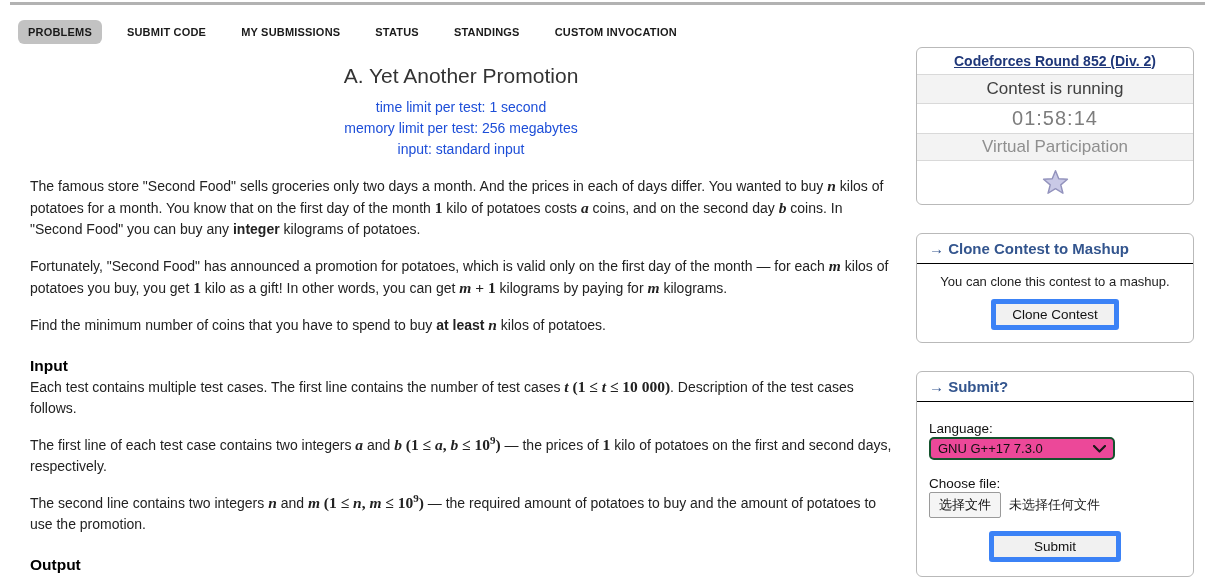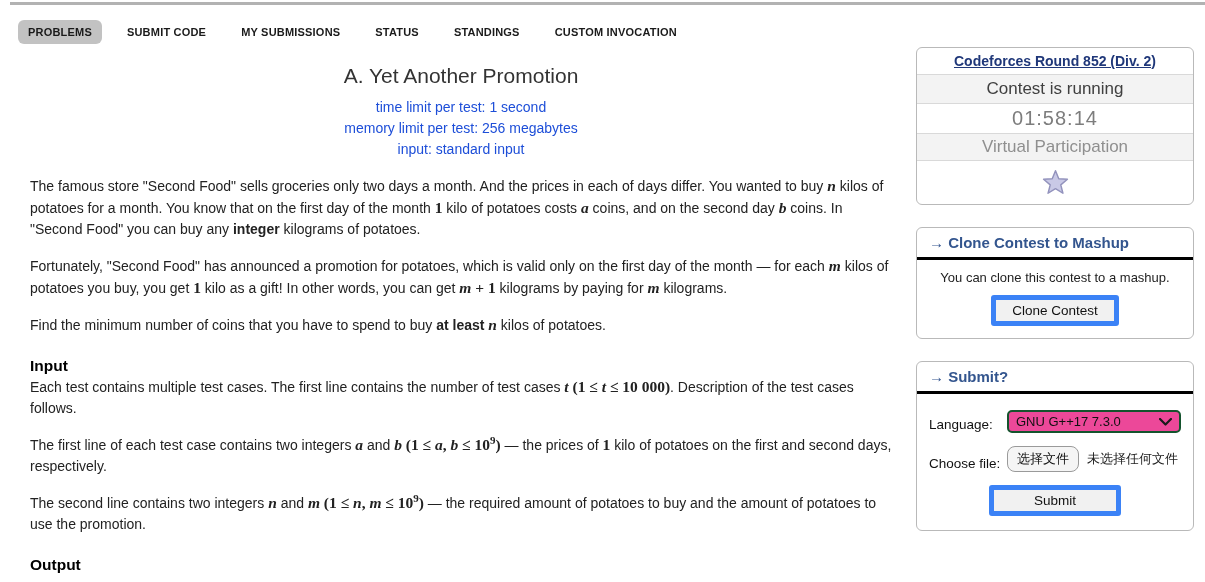--- a/index.html
+++ b/index.html
@@ -23,50 +23,50 @@
   .stmt h2 { font-size:15.5px; font-weight:bold; color:#000; margin:20px 0 0 0; line-height:19px; }
   .stmt h2 + p { margin-top:1px; }
   .sg-p { }
   .sg-b { font-weight:bold; }
   .sg-m { font-family:"Liberation Serif", serif; font-style:italic; font-weight:bold; font-size:15.5px; }
   .sg-n { font-family:"Liberation Serif", serif; font-weight:bold; font-size:15.5px; }
   .sg-nsup { font-family:"Liberation Serif", serif; font-weight:bold; font-size:11px; vertical-align:super; line-height:0; }
 
   
   .sidebar { position:absolute; left:916px; top:47px; width:278px; }
-  .side-box { border:1px solid #b9b9b9; border-radius:6px; background:#fff; overflow:hidden; margin-bottom:22px; }
+  .side-box { border:1px solid #b9b9b9; border-radius:6px; background:#fff; overflow:hidden; margin-bottom:28px; }
 
   .c-row { text-align:center; border-bottom:1px solid #d9d9d9; }
   .c-row:last-child { border-bottom:none; }
   .c-grey { background:#f3f3f3; }
   .c-title { padding:4px 6px; }
   .c-title a { font-size:14px; font-weight:bold; color:#1f3779; text-decoration:underline; cursor:pointer; }
   .c-running { font-size:17px; font-weight:normal; color:#404040; padding:4px 6px; }
   .c-timer { font-size:20px; color:#7d7d7d; letter-spacing:1px; padding:3px 6px; }
   .c-virtual { font-size:17px; color:#8f8f8f; padding:3px 6px; }
   .c-star { padding:8px 6px 9px 6px; line-height:0; }
   .c-star svg { cursor:pointer; }
 
-  .box-caption { font-size:15px; font-weight:bold; color:#33558e; padding:6px 12px; border-bottom:3px solid #000000; }
+  .box-caption { font-size:15px; font-weight:bold; color:#33558e; padding:6px 12px; border-bottom:1px solid #000000; }
 
   .clone-body { padding:10px 10px 12px 10px; text-align:center; }
   .clone-text { font-size:13px; color:#222; }
   .gbtn { font-family:"Liberation Sans", sans-serif; font-size:13.5px; color:#111; background:#f1f1f1;
           border:5px solid #3b82f6; border-radius:3px; padding:3px 16px; cursor:pointer; }
   .clone-btn { margin-top:10px; }
 
   .submit-body { padding:16px 12px 14px 12px; }
-  .form-row { display:flex; align-items:flex-end; margin-bottom:13px; }
+  .form-row { display:flex; align-items:flex-start; margin-bottom:13px;flex-direction:column; }
   .f-label { width:78px; flex:none; font-size:13.5px; color:#111; padding-top:3px; line-height:16px; }
   .select { display:flex; align-items:center; justify-content:space-between; width:186px; height:23px;
             border:2px solid #14532d; border-radius:5px; background:#ec4899; padding:0 7px; cursor:pointer; }
   .select-value { font-size:13px; color:#111; white-space:nowrap; }
   .file-ctrl { display:flex; align-items:center; gap:8px; }
   .file-btn { font-family:"Liberation Sans", sans-serif; font-size:13px; color:#111; background:#f5f5f5;
-              border:1px solid #9a9a9a; border-radius:8px; padding:3px 9px; cursor:pointer; white-space:nowrap; }
+              border:1px solid #9a9a9a; border-radius:2px; padding:3px 9px; cursor:pointer; white-space:nowrap; }
   .file-status { font-size:13px; color:#222; white-space:nowrap; }
   .submit-btn { display:block; margin:2px auto 0 auto; padding:3px 40px; }
 </style>
 </head>
 <body>
 
 <div class="page">
 
   <div class="top-rule"></div>
 

